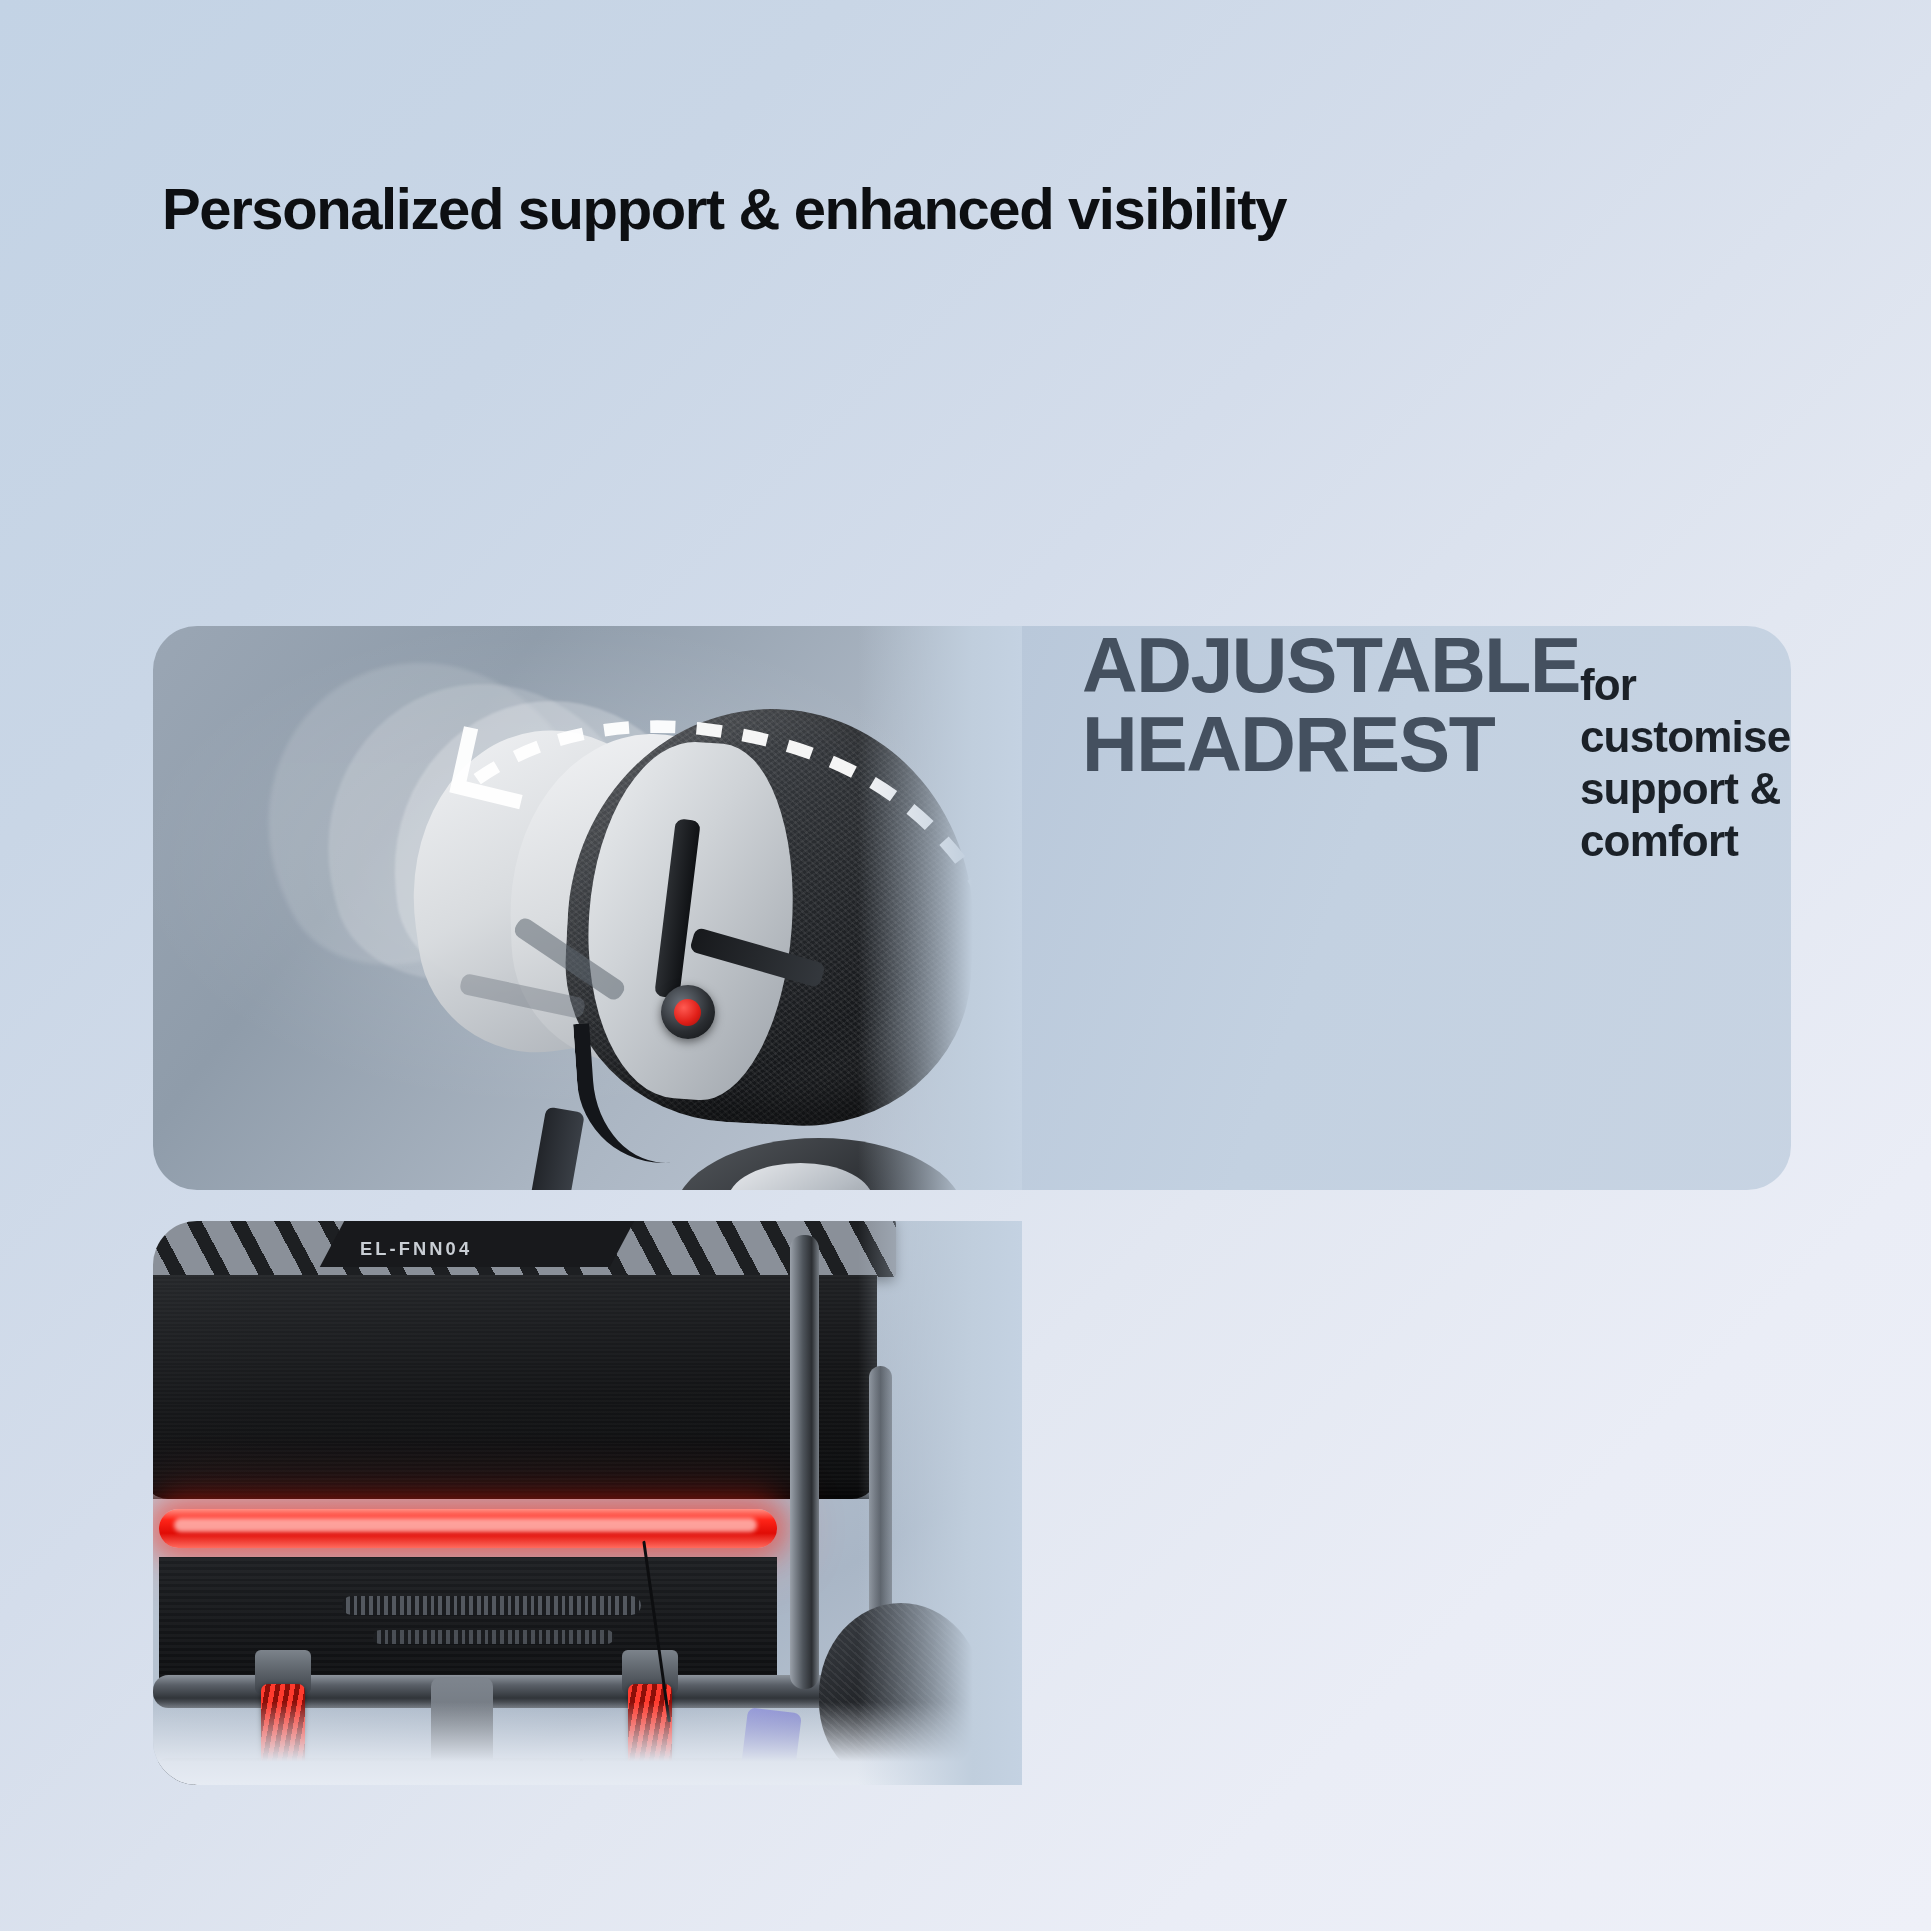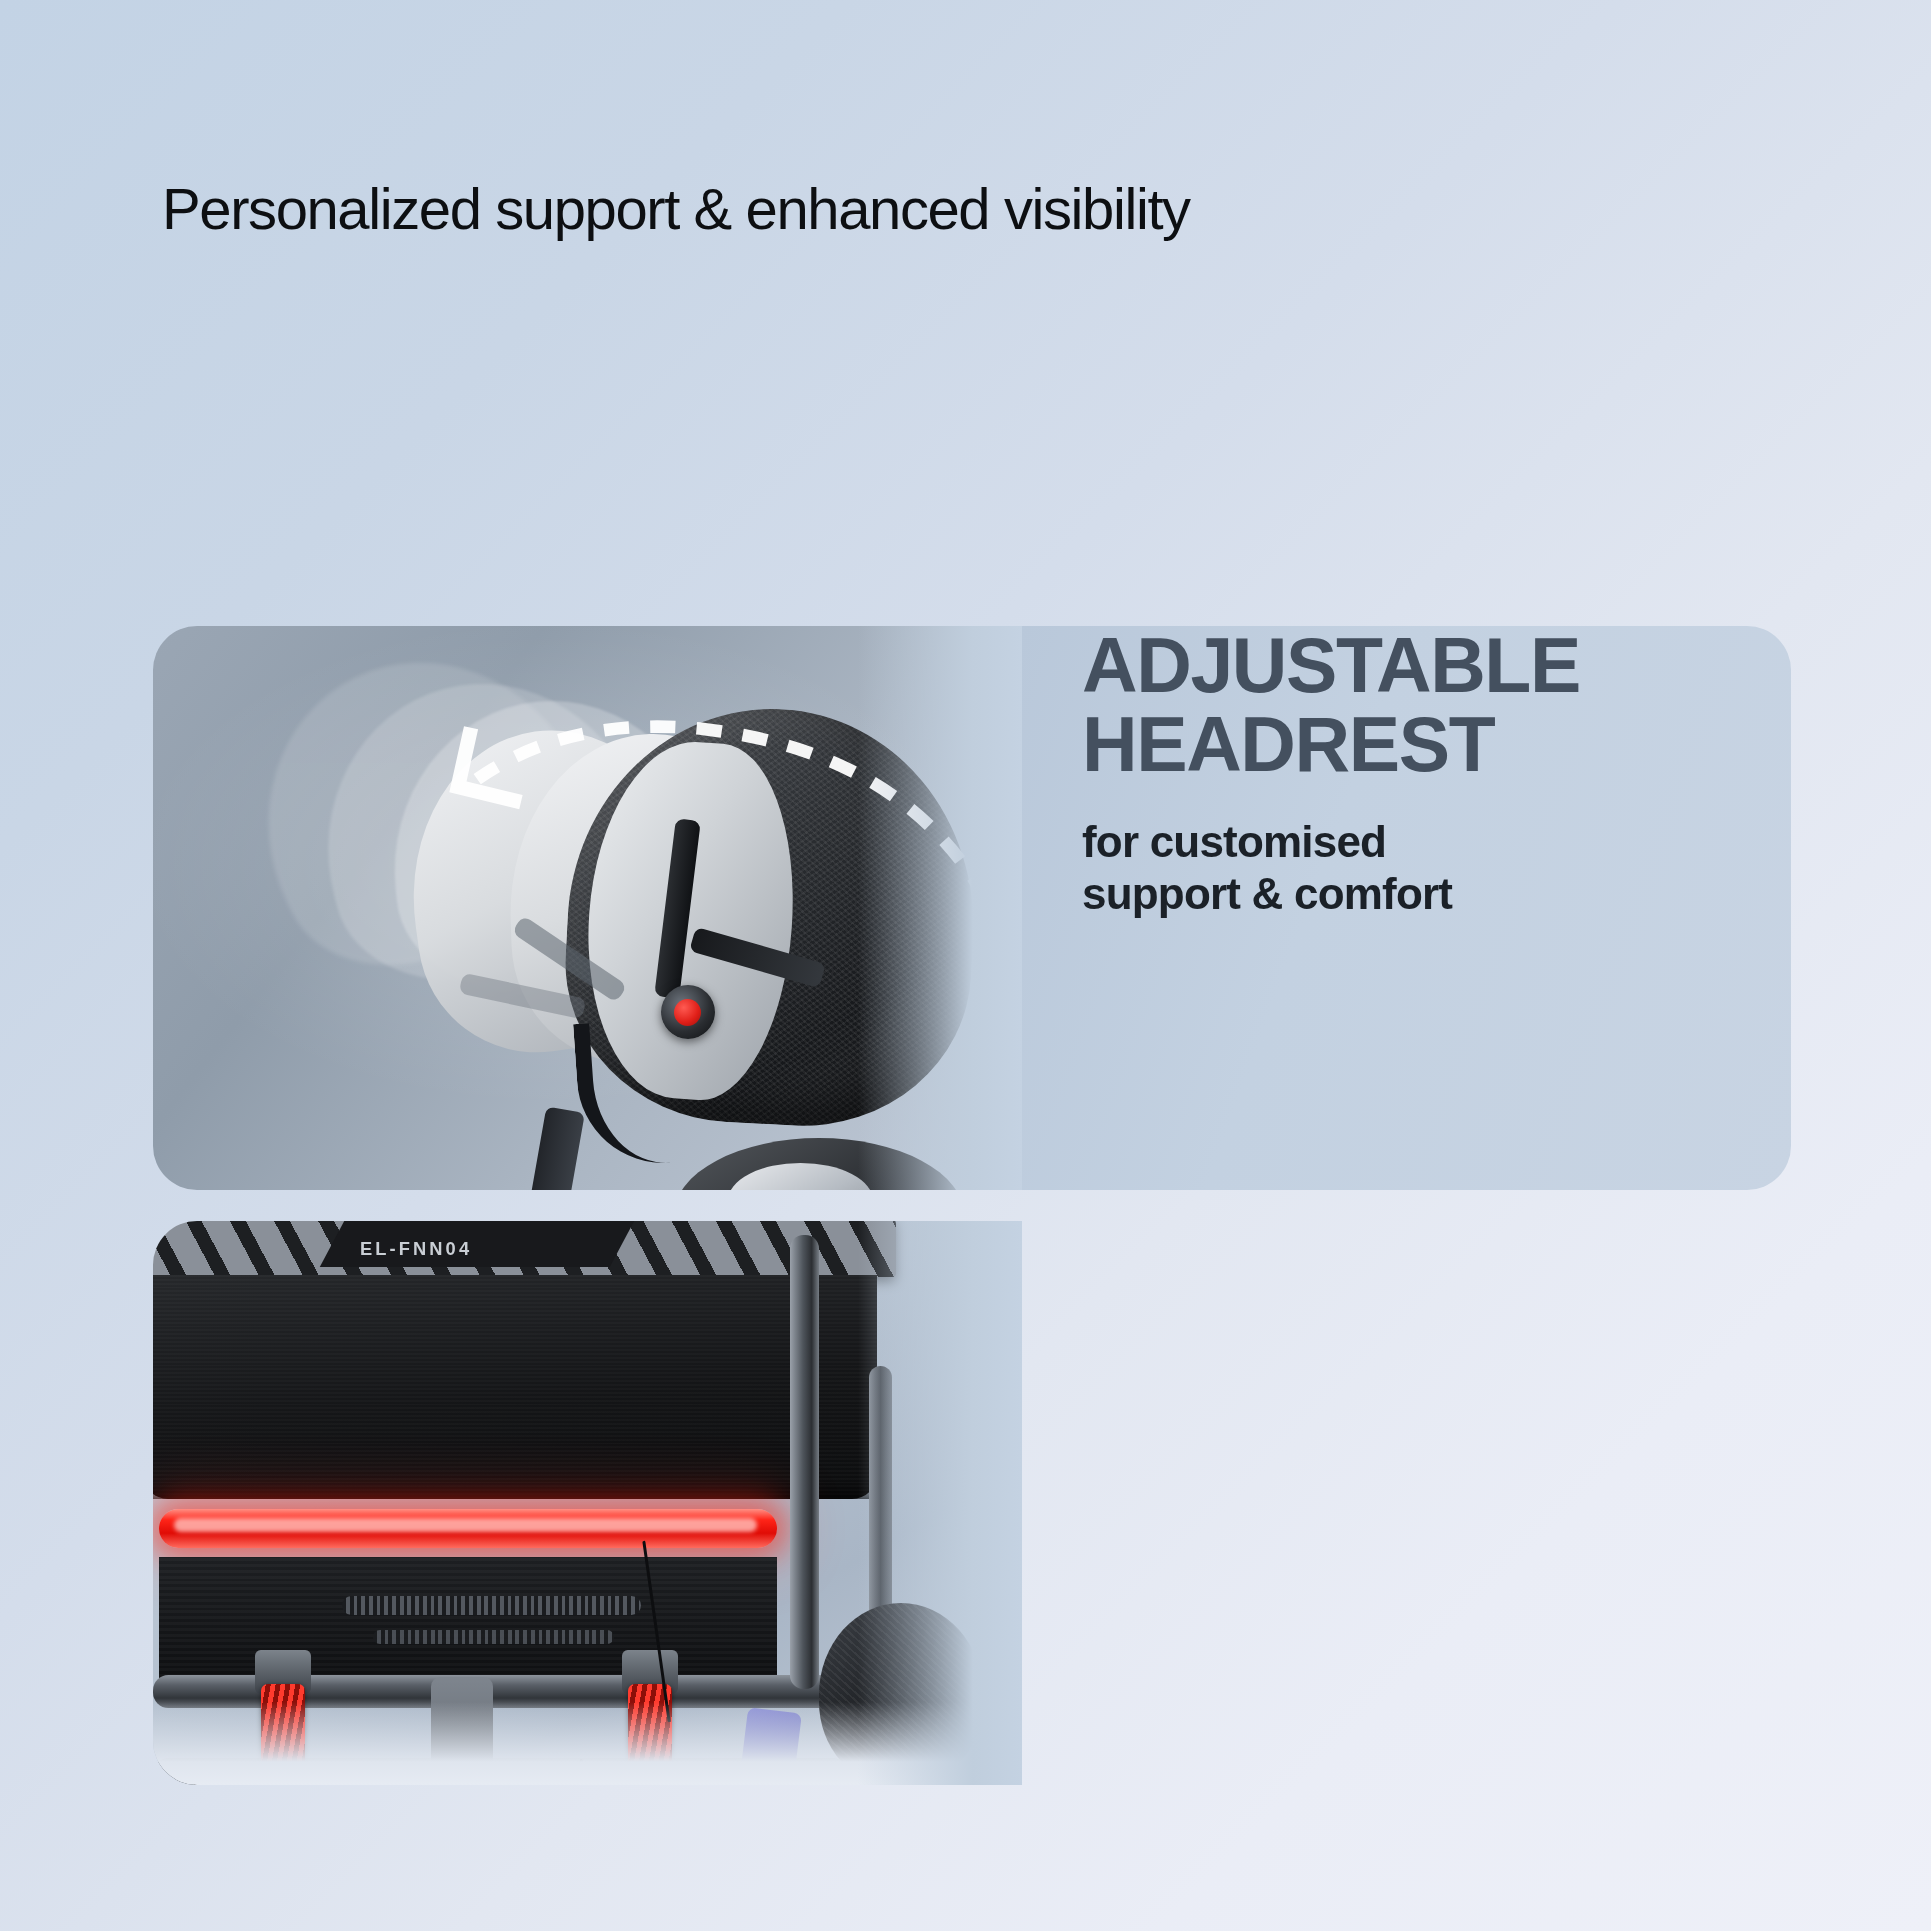--- a/index.html
+++ b/index.html
@@ -15,38 +15,38 @@
   
   .header { position:absolute; left:162px; top:135px; width:1448px; }
   .title {
     font-size:124px; font-weight:700; line-height:0.99;
     letter-spacing:-3.4px; color:#000000;
     font-family:"Liberation Sans", sans-serif;
     white-space:pre-line;
   }
   .subtitle {
     margin-top:42px;
-    font-size:58px; font-weight:400; letter-spacing:-1.4px;
+    font-size:58px; font-weight:700; letter-spacing:-1.4px;
     color:#0d0f12; line-height:1.1;
   }
 
   
   .cards { position:absolute; left:153px; top:626px; width:1638px; }
   .card {
     position:relative; width:1638px; height:564px;
     border-radius:44px; overflow:hidden;
     display:flex; align-items:stretch;
   }
   .card + .card { margin-top:31px; }
 
   .card-media { position:relative; width:869px; flex:0 0 869px; overflow:hidden; }
   .card-body {
     flex:1 1 auto; position:relative;
     background:linear-gradient(110deg,#b9c8da 0%, #c3d1e1 40%, #c8d4e3 100%);
-    display:flex; flex-direction:column; justify-content:flex-start;
+    display:flex; flex-direction:row; justify-content:center;
     padding-left:60px; padding-right:39px;
   }
   .card-title {
     font-size:77px; font-weight:700; line-height:1.02;
     letter-spacing:-1.4px; color:#44505f; white-space:pre-line;
   }
   .card-desc {
     margin-top:33px;
     font-size:44px; font-weight:700; line-height:1.18;
     letter-spacing:-0.8px; color:#1b2128; white-space:pre-line;

